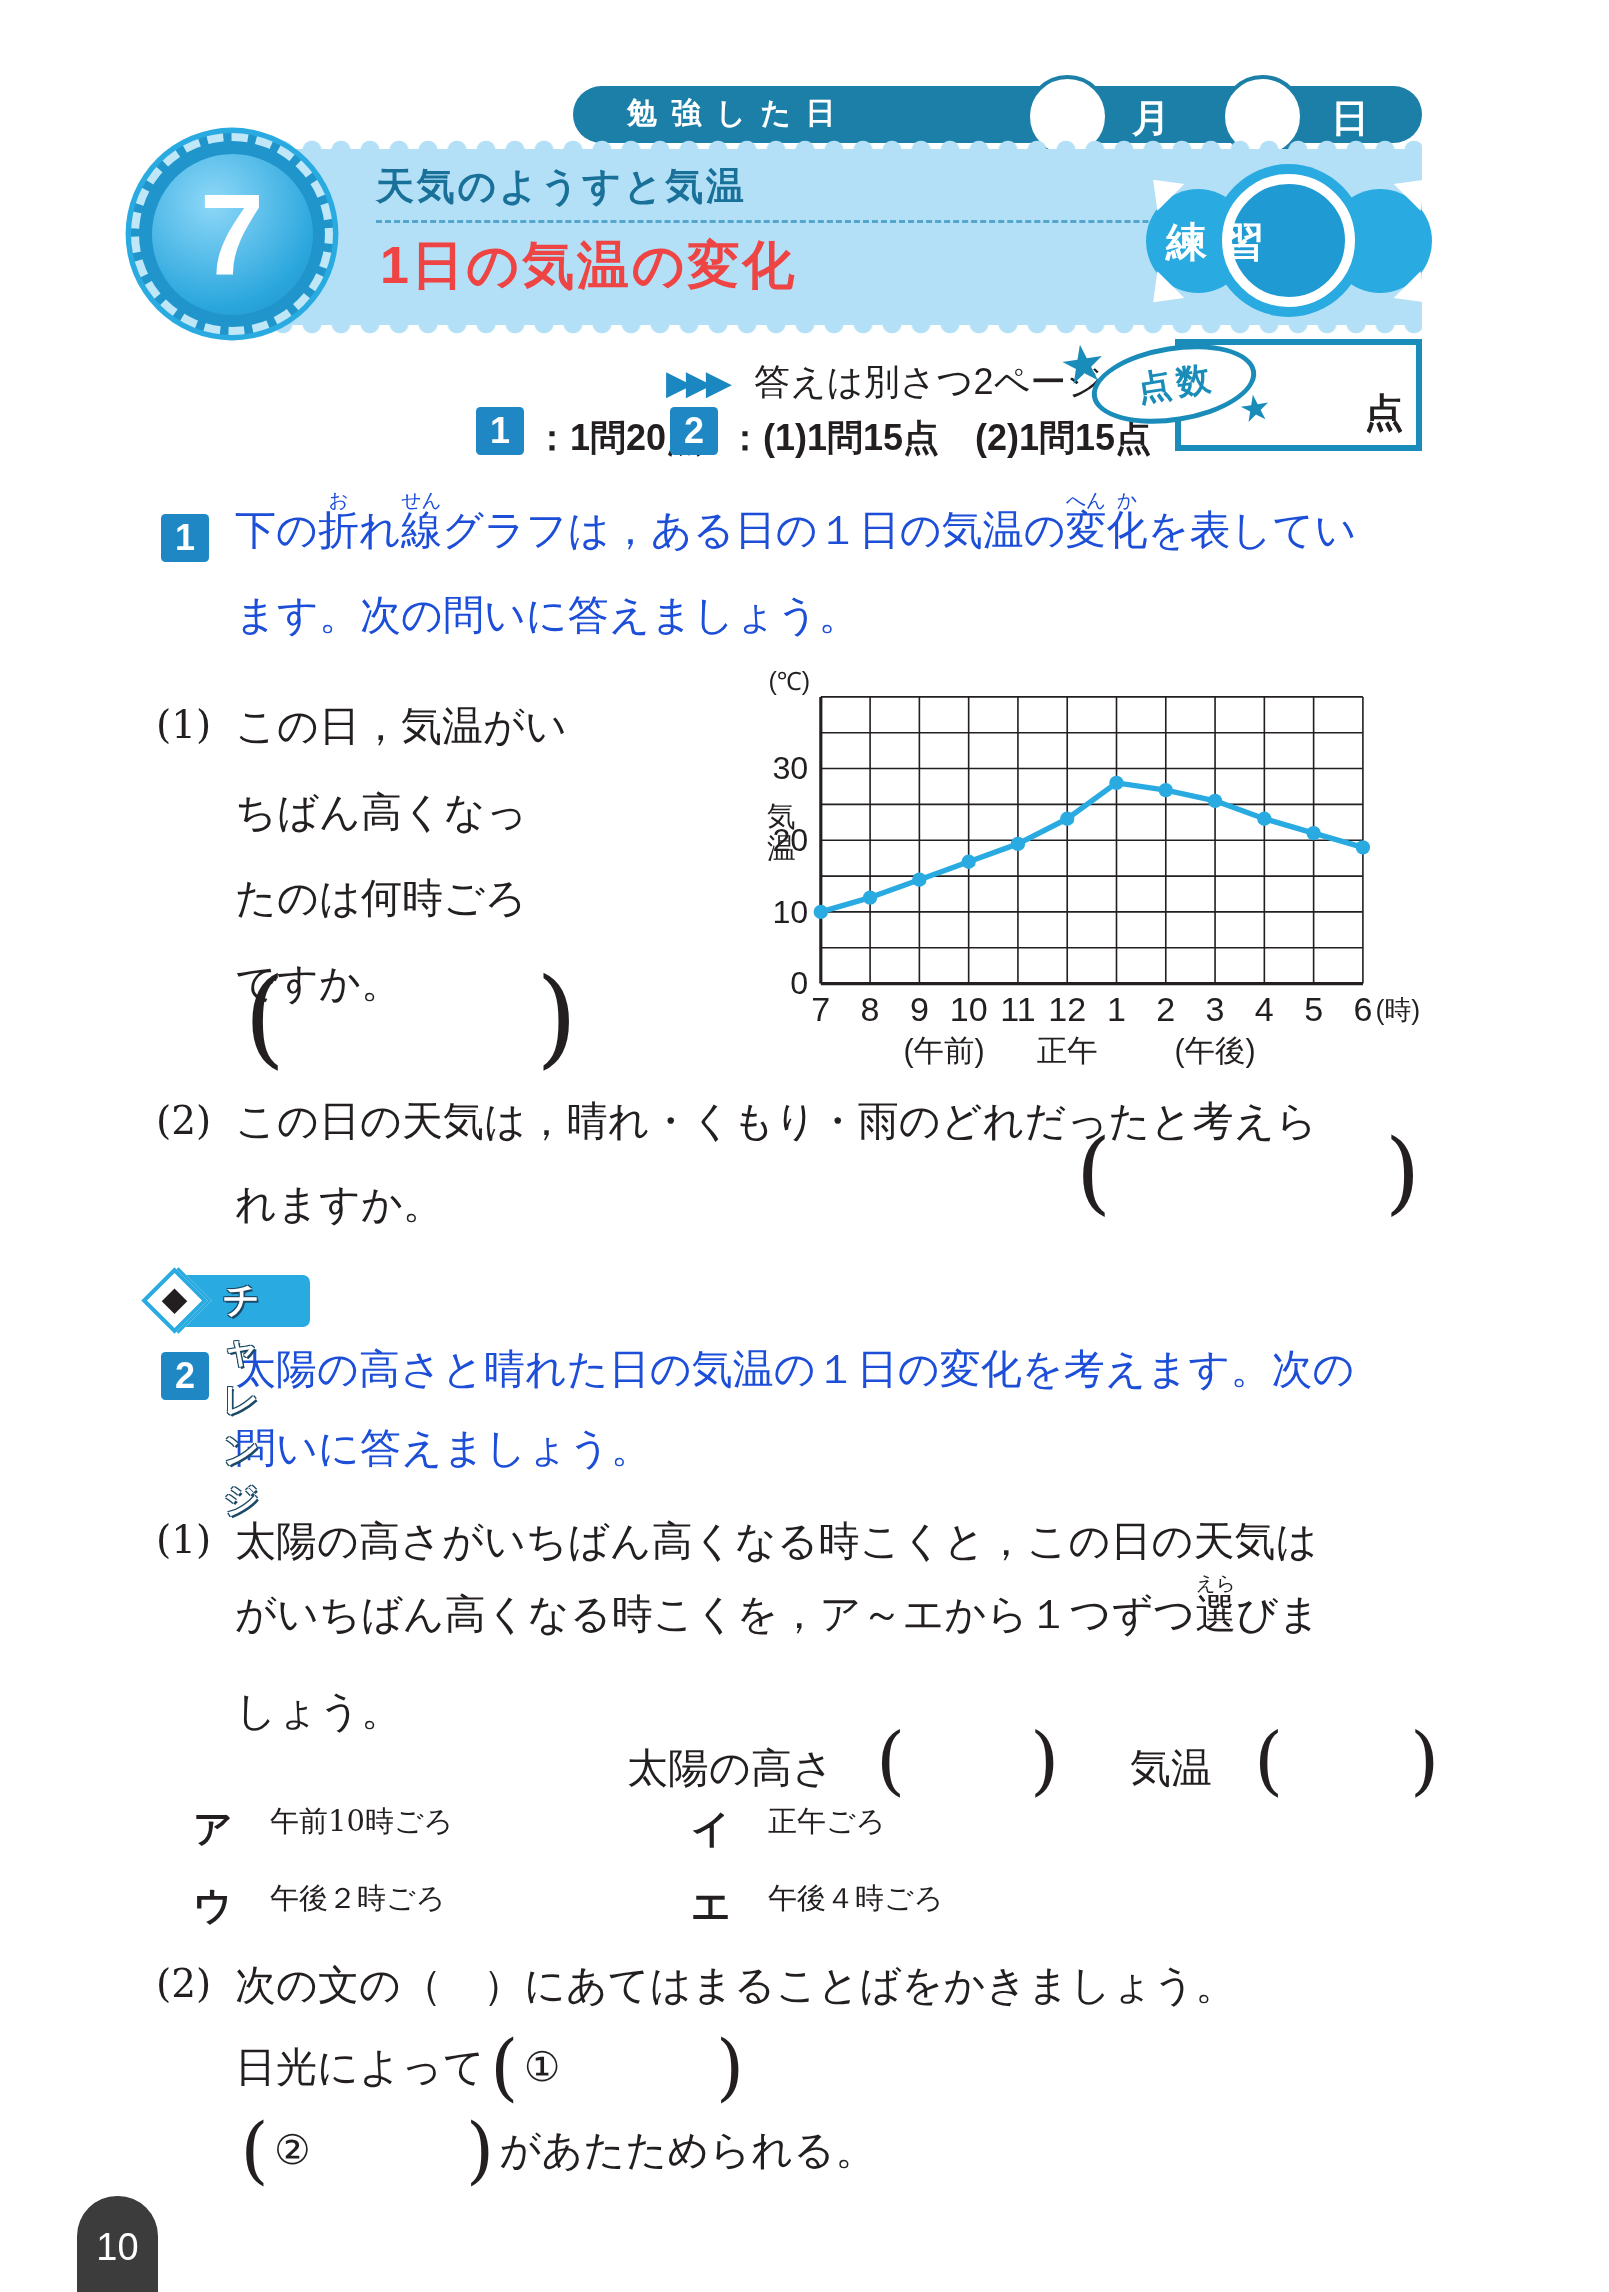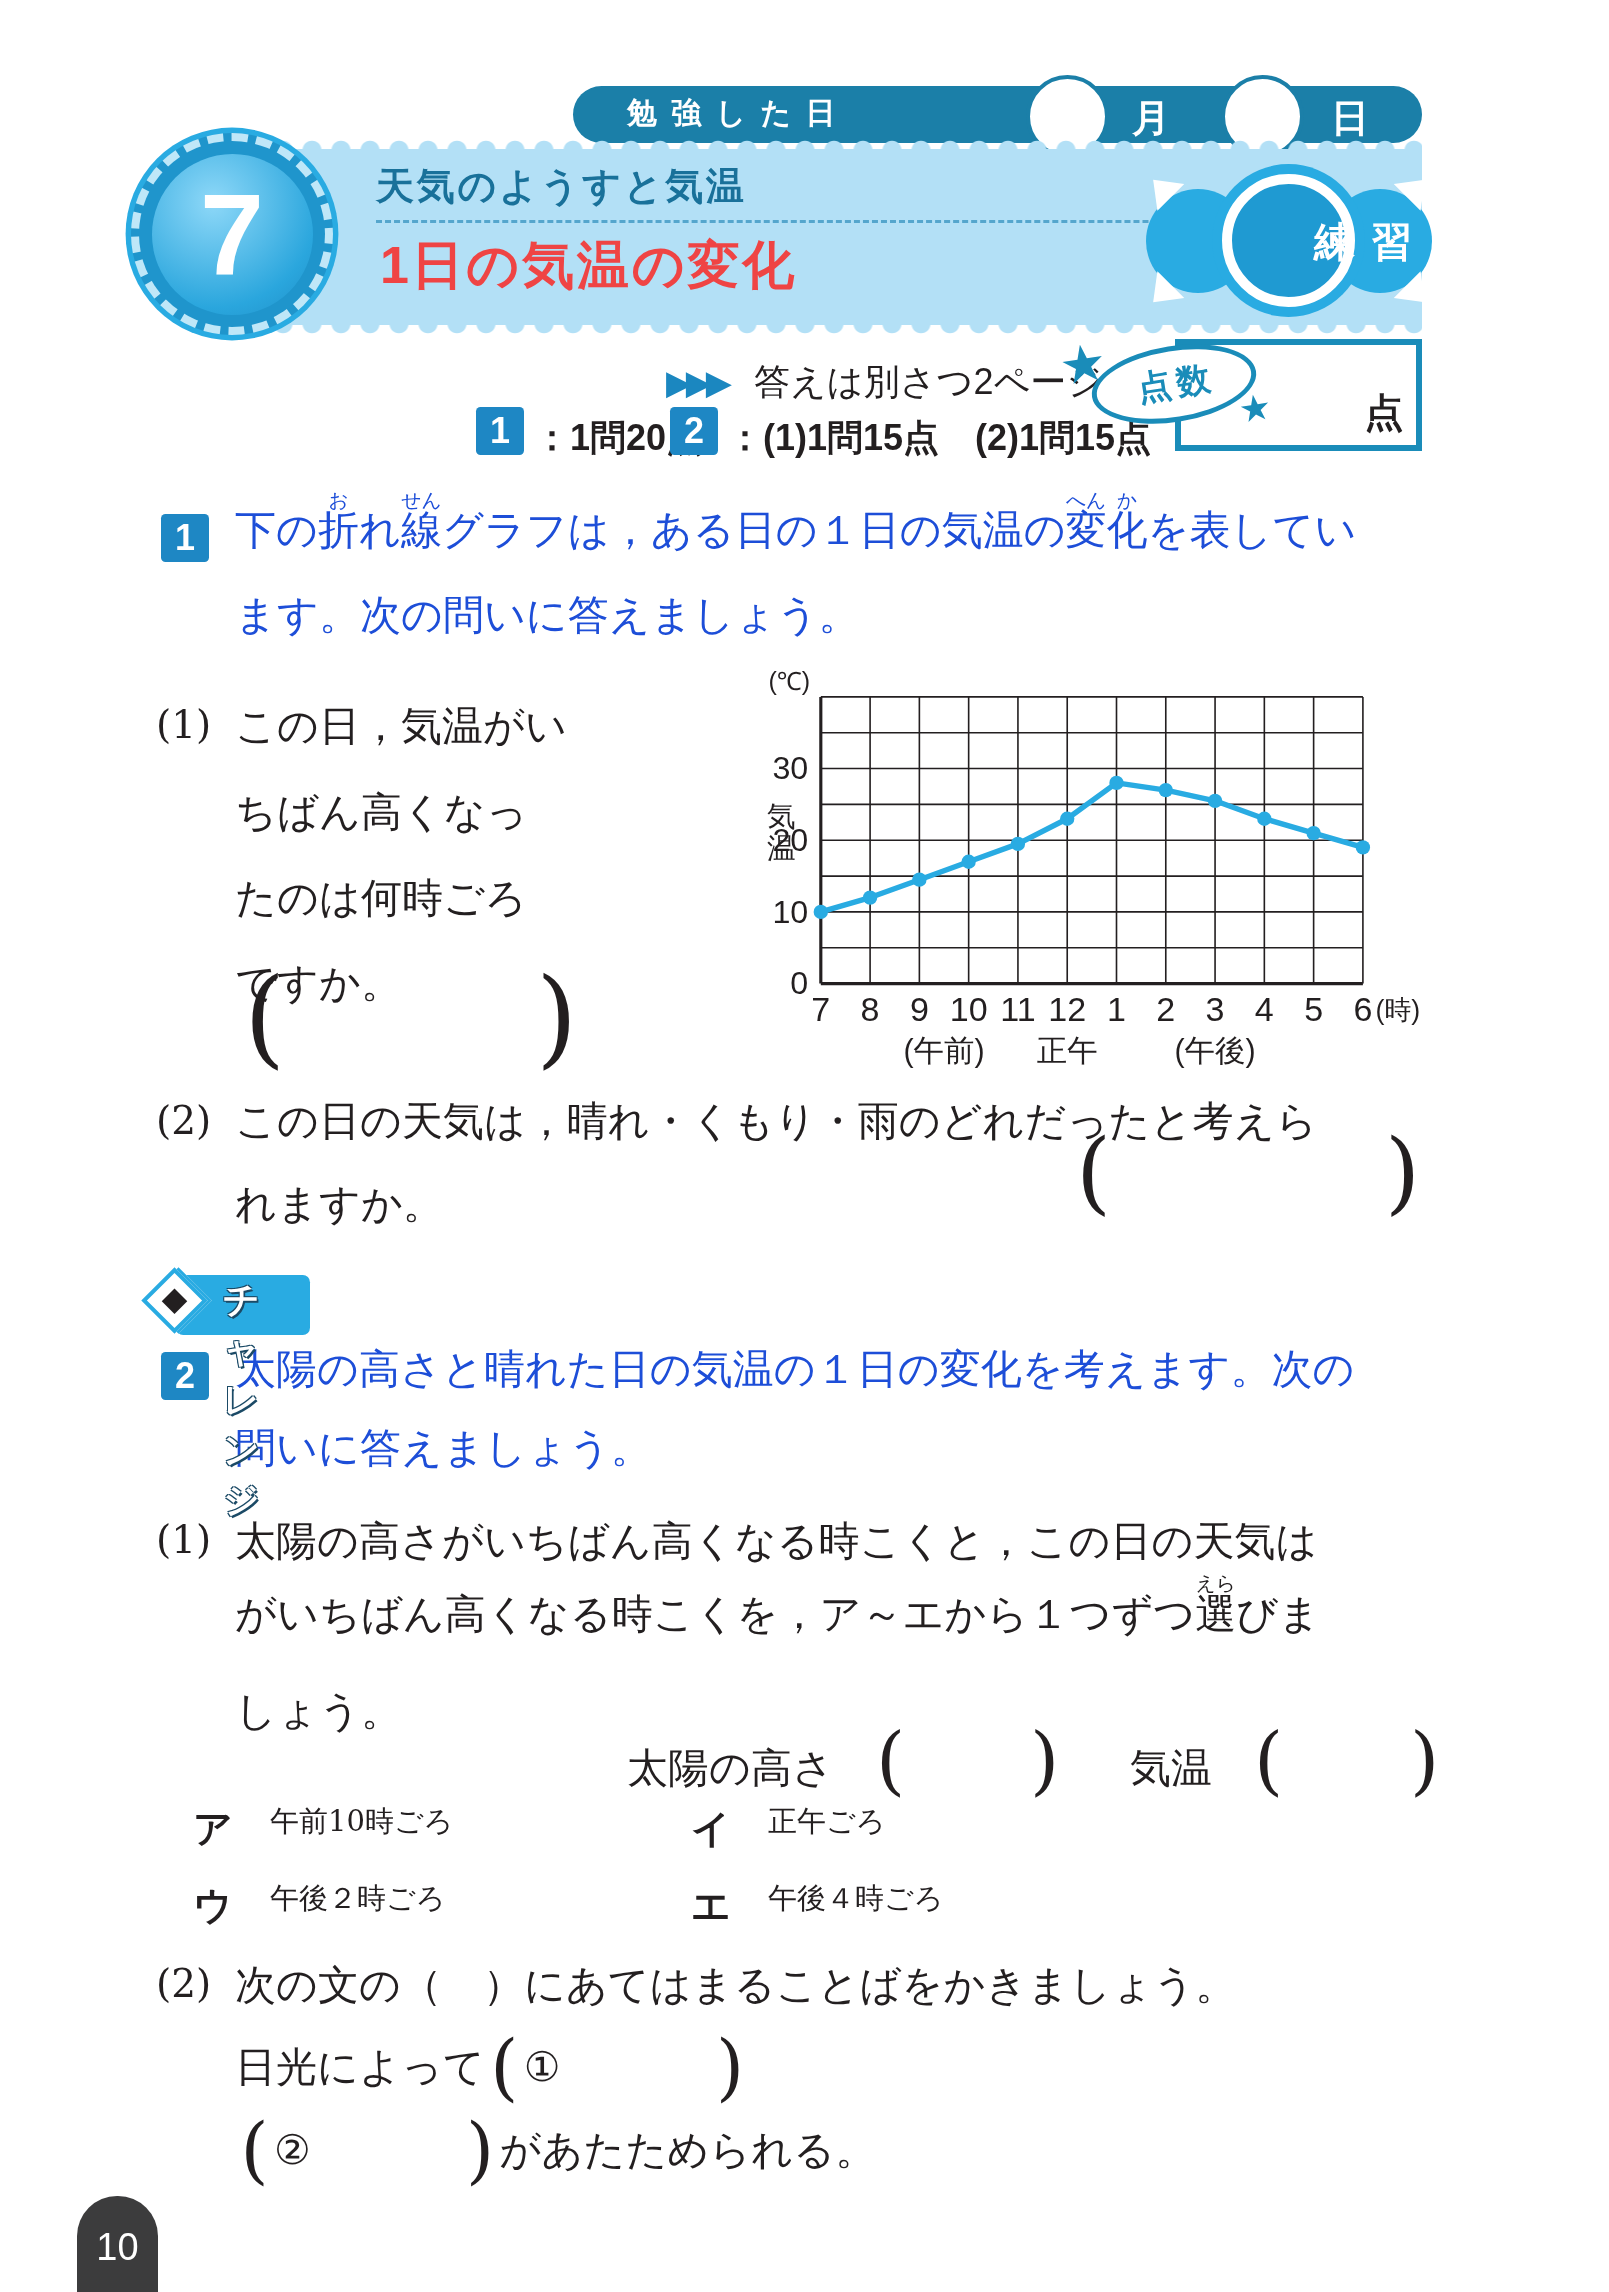--- a/index.html
+++ b/index.html
@@ -72,21 +72,21 @@
     position:absolute;left:72px;top:0;width:113px;height:113px;border-radius:50%;
     background:#1f9ad2;border:10.7px solid #ffffff;box-shadow:0 0 0 9.9px #29abe2;
   }
   .pb-arrow{position:absolute;width:0;height:0;
     border-left:19.7px solid transparent;border-right:19.7px solid transparent;border-bottom:25px solid #ffffff;}
   .pb-arrow.tl{left:-7.2px;top:1.8px;transform:rotate(-45deg);}
   .pb-arrow.tr{right:-7.2px;top:1.8px;transform:rotate(45deg);}
   .pb-arrow.bl{left:-7.2px;bottom:1.8px;transform:rotate(-135deg);}
   .pb-arrow.br{right:-7.2px;bottom:1.8px;transform:rotate(135deg);}
   .pb-label{
-    position:absolute;left:0;right:0;top:41px;text-align:right;
+    position:absolute;left:0;right:0;top:41px;text-align:left;
     font-size:41px;font-weight:bold;color:#ffffff;letter-spacing:16px;text-indent:16px;z-index:3;
   }
 
   
   .answer-arrows{left:666px;top:362px;font-size:34px;color:#1b87c0;letter-spacing:-6.3px;}
   .answer-ref{left:754px;top:358px;font-size:36px;font-weight:500;}
   .num-square{
     width:48px;height:48px;background:#1e87c4;border-radius:4.5px;color:#ffffff;
     font-size:36px;font-weight:bold;display:flex;align-items:center;justify-content:center;
   }
@@ -133,21 +133,21 @@
 
   .q1s2-label{left:156px;top:1098px;}
   .q1s2-l1{left:235px;top:1094px;}
   .q1s2-l2{left:235px;top:1177px;}
   .q1s2-po{left:1076px;top:1127px;font-size:90px;}
   .q1s2-pc{left:1385px;top:1127px;font-size:90px;}
 
   
   .challenge-badge{left:176px;top:1275px;height:52px;z-index:2;}
   .challenge-pill{
-    position:absolute;left:0;top:0;height:60px;padding:0 47px;background:#29abe2;border-radius:7.2px;
+    position:absolute;left:0;top:0;height:52px;padding:0 47px;background:#29abe2;border-radius:7.2px;
     font-size:36px;font-weight:bold;color:#ffffff;line-height:50px;letter-spacing:3.6px;
     text-shadow:1.8px 1.8px 0 #1b4a66,-0.9px -0.9px 0 #1b4a66,0.9px -0.9px 0 #1b4a66,-0.9px 0.9px 0 #1b4a66;
   }
   .ch-diamond{
     position:absolute;width:39px;height:39px;background:#ffffff;border:4.5px solid #29abe2;
     transform:rotate(45deg);top:1.8px;z-index:3;
   }
   .ch-diamond .inner{position:absolute;left:10.7px;top:10.7px;width:18px;height:18px;background:#231f20;}
   .ch-diamond.left{left:-21.5px;}
   .ch-diamond.right{right:-21.5px;}

